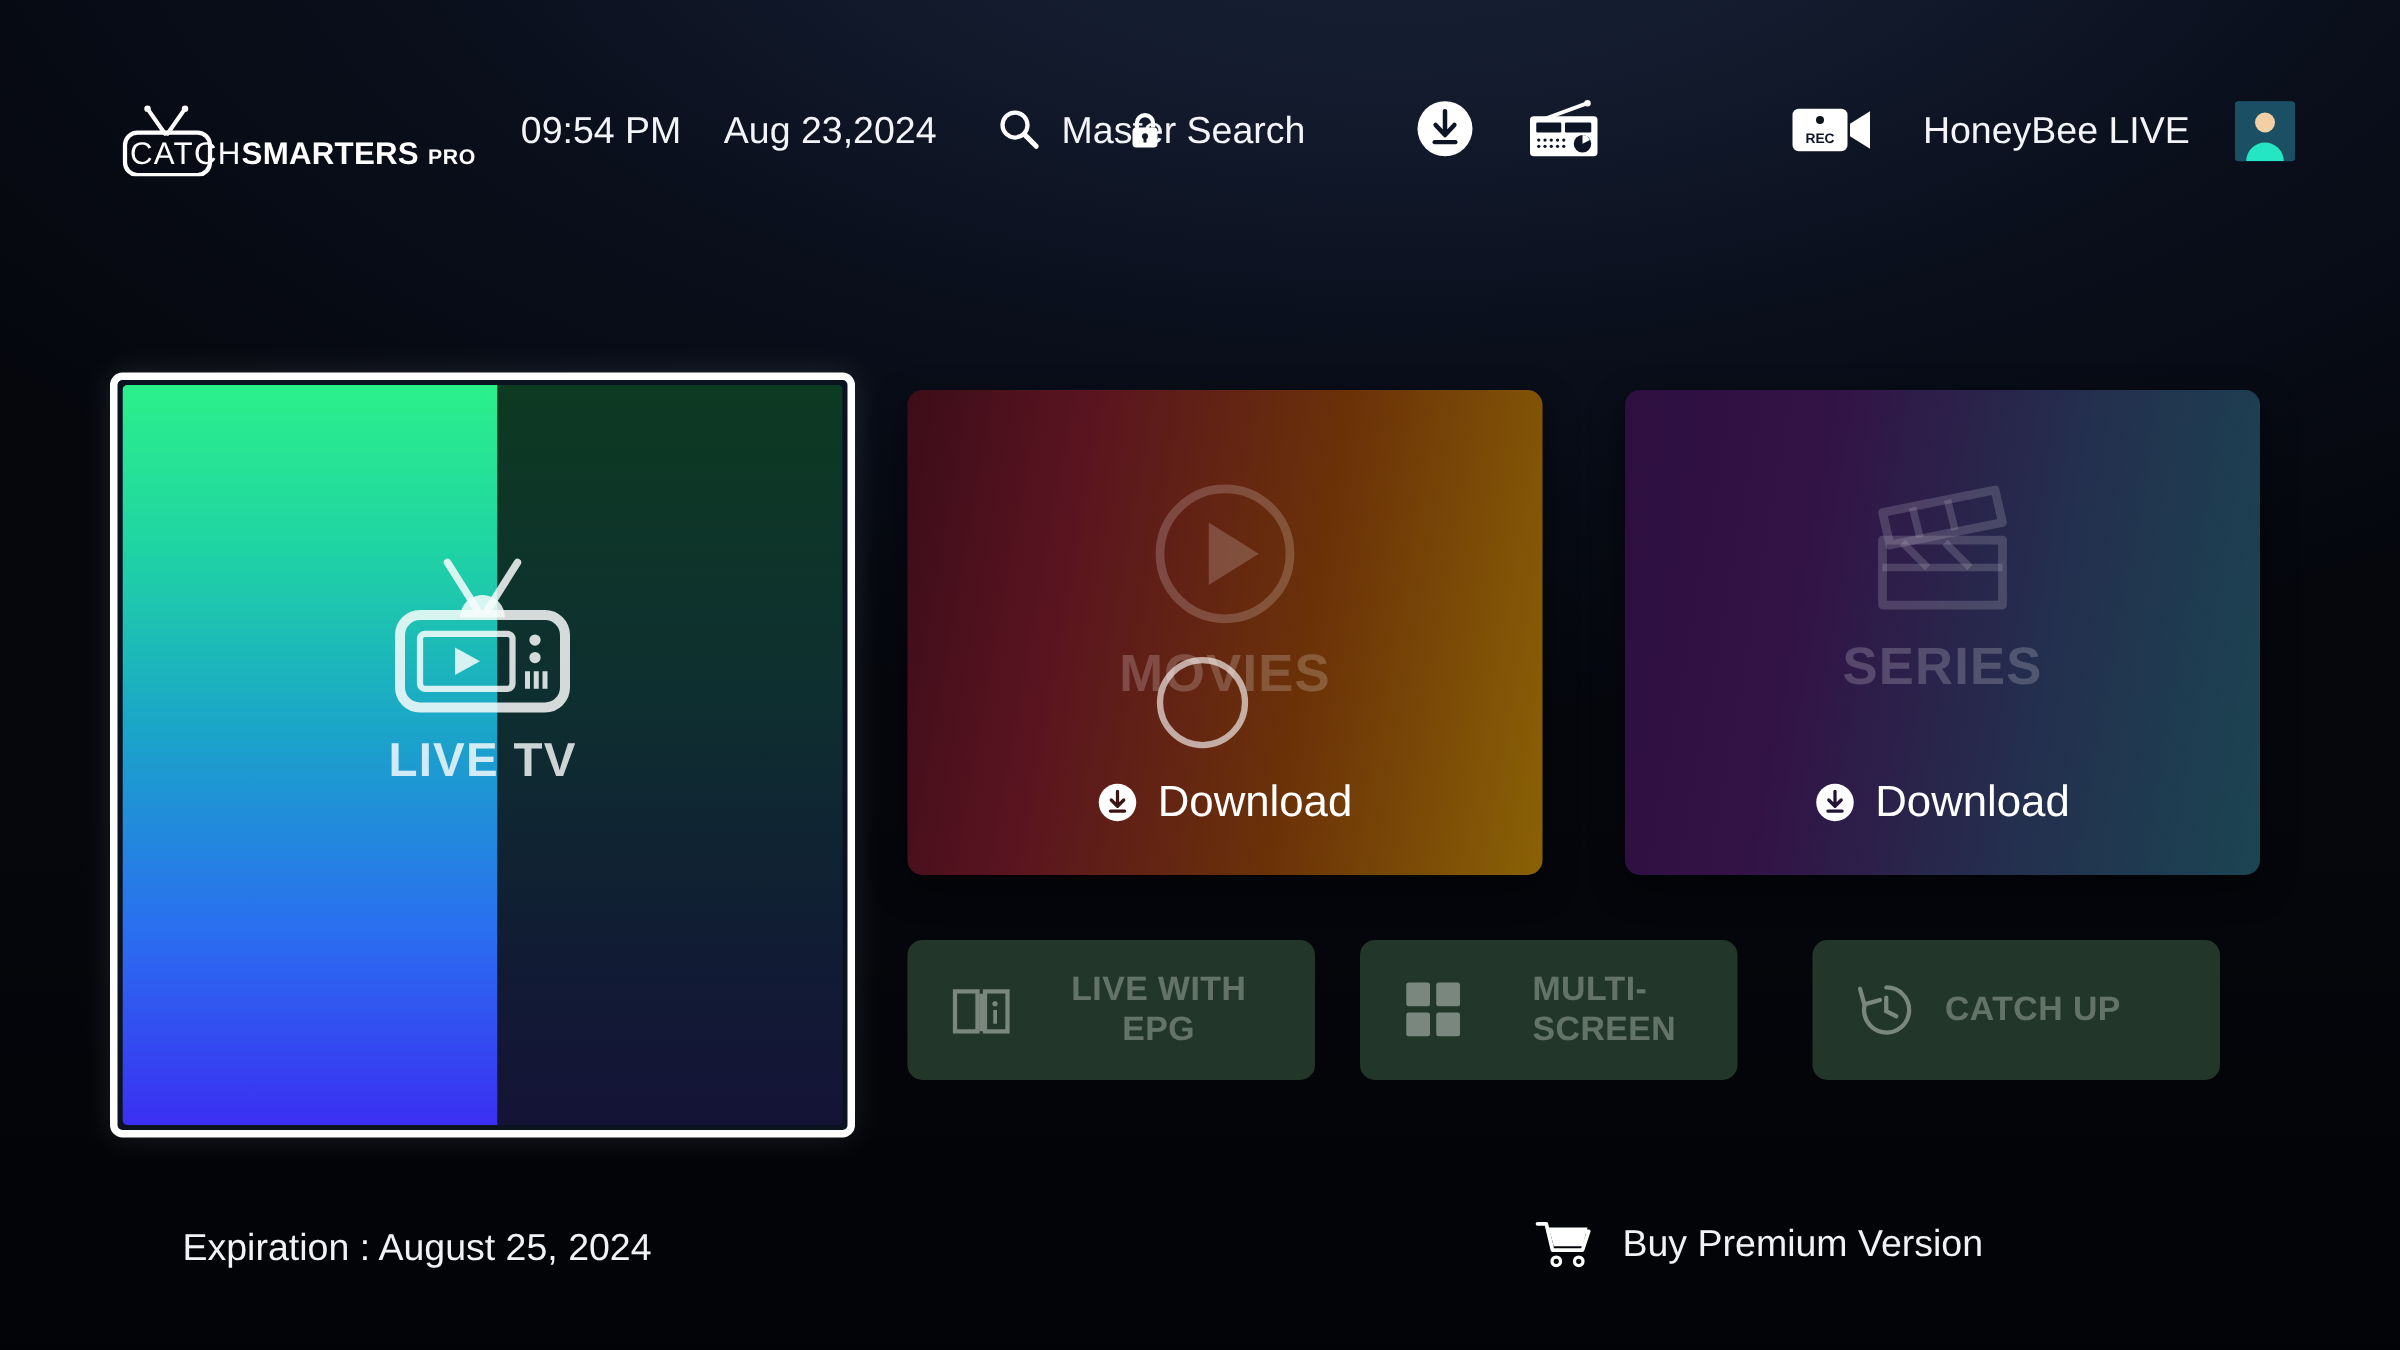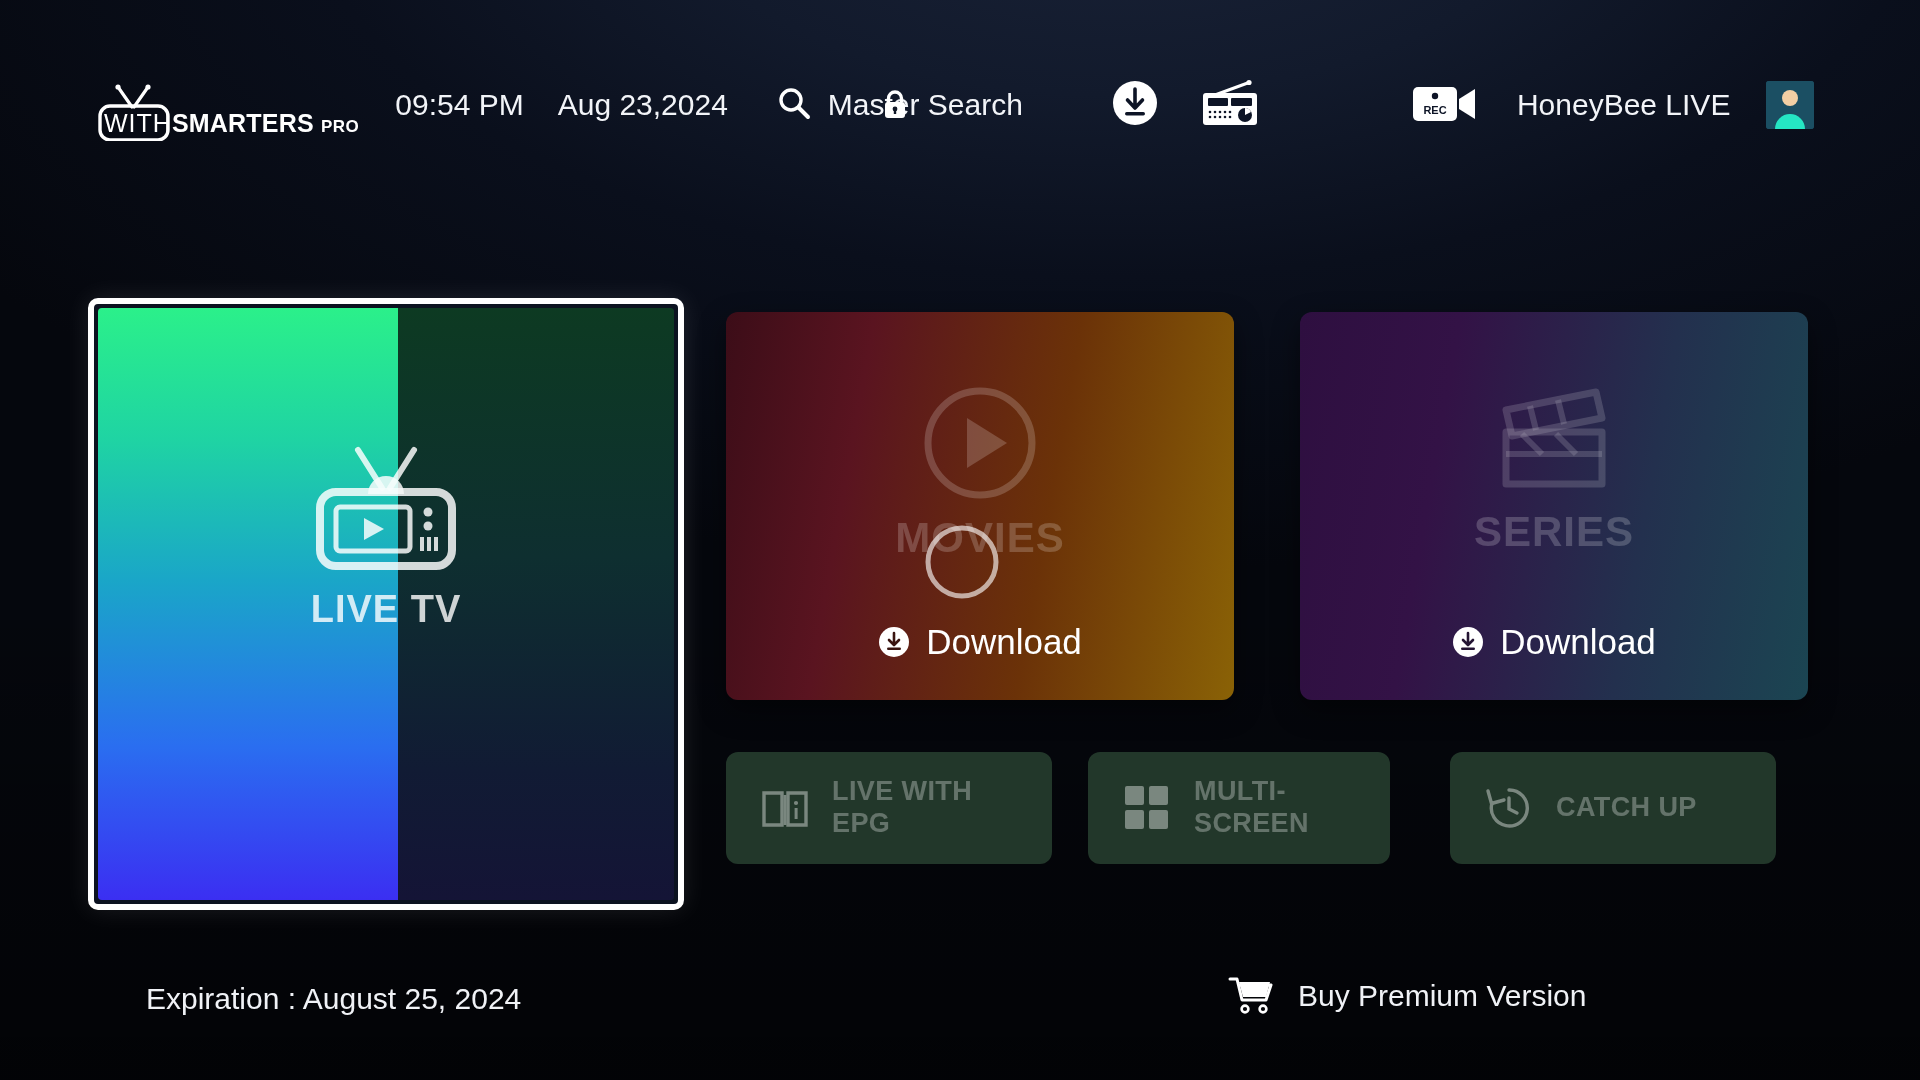--- a/index.html
+++ b/index.html
@@ -270,22 +270,22 @@
   .sbtn {
     position: absolute;
     top: 462px;
     height: 112px;
     border-radius: 12px;
     background: #22372a;
     display: flex;
     align-items: center;
     padding-left: 34px;
   }
-  .sbtn-epg   { left: 638px;  width: 326px; }
-  .sbtn-multi { left: 1000px; width: 302px; }
+  .sbtn-epg   { left: 638px;  width: 326px; text-align: center; }
+  .sbtn-multi { left: 1000px; width: 302px; gap: 32px; }
   .sbtn-catch { left: 1362px; width: 326px; }
 
   .sbtn-icon {
     flex: none;
     width: 50px; height: 50px;
     margin-right: 22px;
     opacity: 0.40;
   }
   .sbtn-label {
     font-size: 27px;
@@ -325,21 +325,21 @@
 
     <div class="logo">
       <div class="logo-mark">
         <svg width="92" height="58" viewBox="0 0 92 58" fill="none">
           <path d="M30 4 L44 24 M60 4 L46 24" stroke="#ffffff" stroke-width="3.2" stroke-linecap="round"></path>
           <circle cx="30" cy="4" r="2.6" fill="#ffffff"></circle>
           <circle cx="60" cy="4" r="2.6" fill="#ffffff"></circle>
           <rect x="12" y="23" width="68" height="34" rx="10" stroke="#ffffff" stroke-width="3.4" fill="none"></rect>
         </svg>
       </div>
-      <div class="logo-text"><span class="iptv">WITH</span><span>SMARTERS</span> <span class="pro">PRO</span></div>
+      <div class="logo-text"><span class="iptv">CATCH</span><span>SMARTERS</span> <span class="pro">PRO</span></div>
     </div>
 
     <div class="hdr-time">09:54 PM</div>
     <div class="hdr-date">Aug 23,2024</div>
 
     <div class="search-group">
       <span>
         <svg width="36" height="36" viewBox="0 0 36 36" fill="none">
           <circle cx="15" cy="15" r="10" stroke="#ffffff" stroke-width="3.4"></circle>
           <path d="M22.5 22.5 L32 32" stroke="#ffffff" stroke-width="4" stroke-linecap="round"></path>

